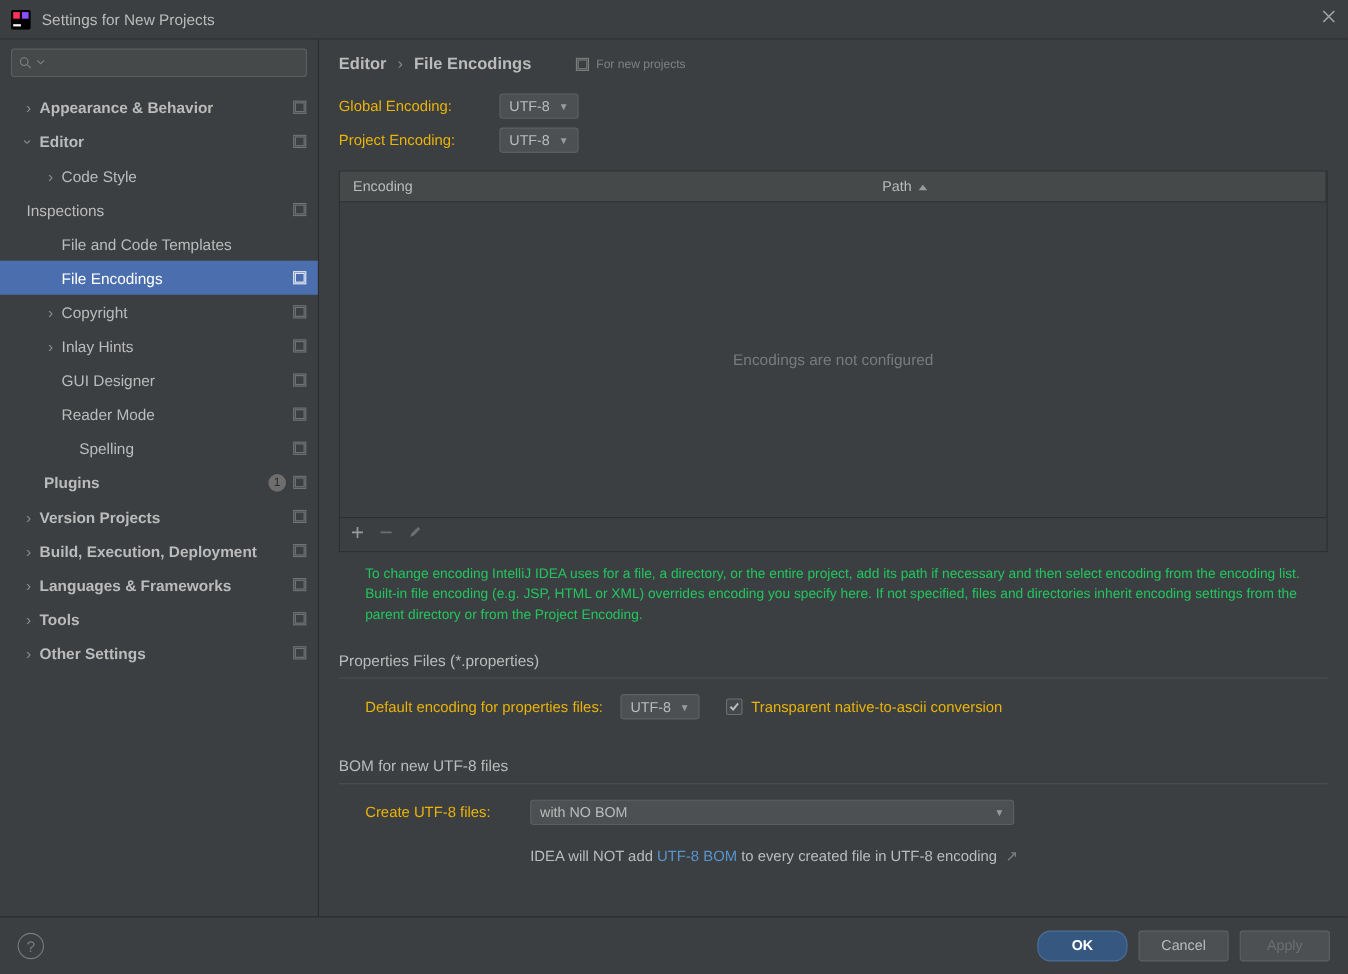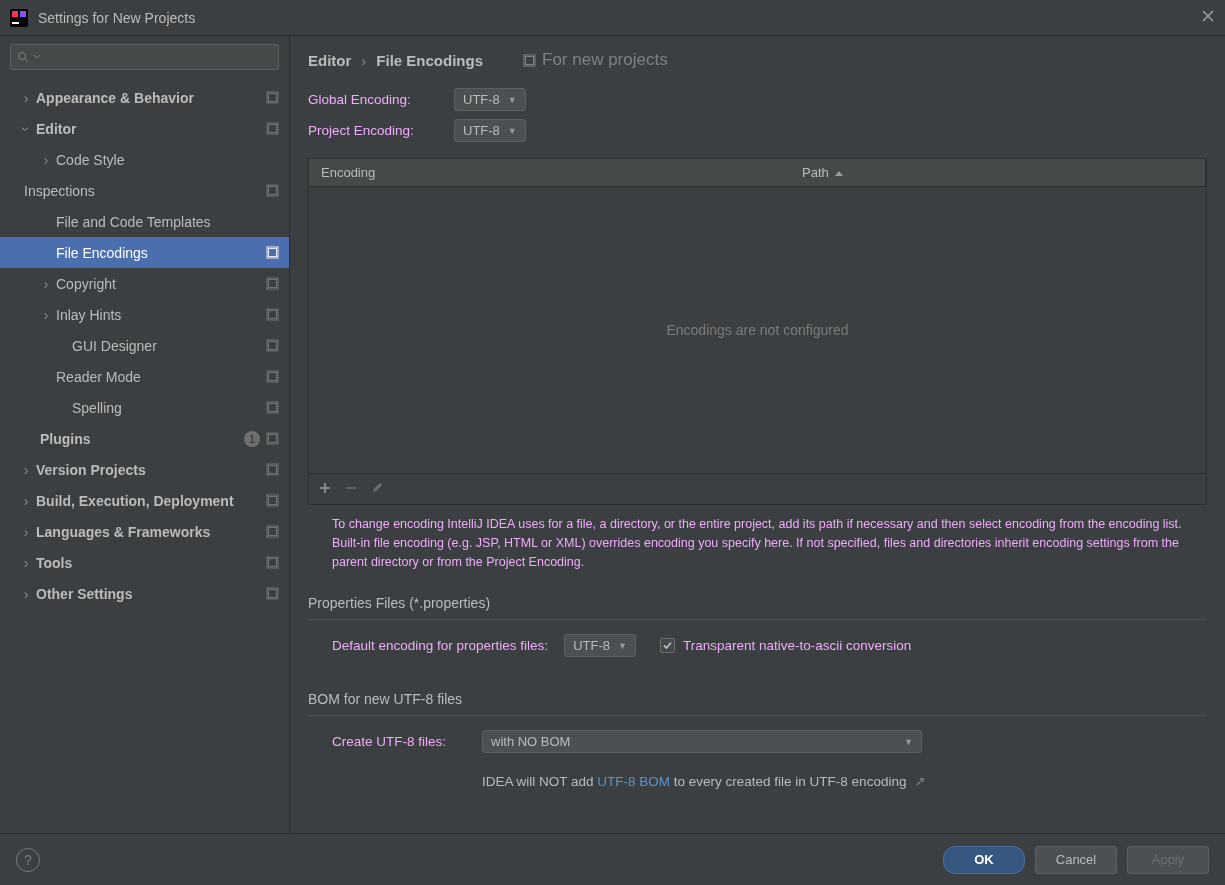--- a/index.html
+++ b/index.html
@@ -17,33 +17,33 @@
 .tree-item.selected { background: #4b6eaf; color: #ffffff; }
 .tree-item .arrow { width: 12px; text-align: center; color: #8a8a8a; margin-right: 4px; }
 .tree-item .label { flex: 1; white-space: nowrap; }
 .tree-item .badge { background: #6e6e6e; color: #2b2b2b; border-radius: 50%; width: 16px; height: 16px; font-size: 11px; display: flex; align-items: center; justify-content: center; margin-right: 6px; }
 .tree-item .scope-icon { opacity: 0.5; }
 .tree-item.selected .scope-icon { opacity: 0.9; }
 .main { flex: 1; display: flex; flex-direction: column; padding: 14px 18px 0 18px; min-width: 0; background: #3c3f41; }
 .breadcrumb { display: flex; align-items: center; gap: 10px; font-size: 15px; margin-bottom: 18px; }
 .breadcrumb .crumb { color: #bbbbbb; font-weight: 600; }
 .breadcrumb .sep { color: #888; }
-.breadcrumb .hint { margin-left: 30px; color: #808080; font-size: 17px; display: flex; align-items: center; gap: 6px; }
+.breadcrumb .hint { margin-left: 30px; color: #808080; font-size: 11px; display: flex; align-items: center; gap: 6px; }
 .row { display: flex; align-items: center; margin-bottom: 8px; }
-.row .lab { font-size: 13.5px; color: #f0abfc; }
+.row .lab { font-size: 13.5px; color: #eab308; }
 .combo { background: #4c5052; border: 1px solid #5e6060; border-radius: 3px; color: #bbbbbb; font-size: 13px; padding: 3px 8px; display: flex; align-items: center; gap: 8px; cursor: pointer; }
 .combo .tri { font-size: 9px; color: #9a9a9a; }
 .table { border: 1px solid #2d2f30; margin-top: 8px; background: #3c3f41; display: flex; flex-direction: column; height: 316px; }
 .thead { display: flex; background: #45494a; border-bottom: 1px solid #2d2f30; }
 .th { padding: 6px 12px; font-size: 13px; color: #bbbbbb; border-right: 1px solid #2d2f30; }
 .th.sort::after { content: ""; display: inline-block; margin-left: 6px; border-left: 4px solid transparent; border-right: 4px solid transparent; border-bottom: 5px solid #9a9a9a; vertical-align: middle; }
 .tbody { flex: 1; display: flex; align-items: center; justify-content: center; color: #7a7a7a; font-size: 14px; }
 .tbl-toolbar { display: flex; gap: 14px; padding: 6px 10px; border: 1px solid #2d2f30; border-top: none; color: #808080; }
 .tbl-toolbar span { cursor: pointer; }
-.desc { font-size: 12.5px; color: #f0abfc; line-height: 1.5; padding: 10px 0 18px 24px; }
+.desc { font-size: 12.5px; color: #22c55e; line-height: 1.5; padding: 10px 0 18px 24px; }
 .section-title { font-size: 14px; color: #bbbbbb; margin-top: 6px; margin-bottom: 14px; }
 .divider { height: 1px; background: #4c5052; margin: -6px 0 14px 0; }
 .indent { padding-left: 24px; }
 .checkbox { width: 15px; height: 15px; border: 1px solid #6e6e6e; border-radius: 2px; background: #43494a; display: inline-flex; align-items: center; justify-content: center; margin-right: 8px; }
 .checkbox.checked svg { display: block; }
 .wide-combo { width: 440px; justify-content: space-between; }
 .bom-info { font-size: 13.5px; color: #bbbbbb; margin-top: 12px; padding-left: 174px; }
 .bom-info .link { color: #5894ce; cursor: pointer; text-align: right; }
 .bom-info .ext { color: #808080; margin-left: 4px; }
 .footer { height: 52px; border-top: 1px solid #2b2b2b; display: flex; align-items: center; padding: 0 16px; gap: 10px; }
@@ -136,21 +136,21 @@
           </svg>
       </div>
       <div class="tree-item" style="padding-left:40px">
         <span class="arrow">›</span>
           <span class="label">Inlay Hints</span>
         <svg class="scope-svg scope-icon" viewBox="0 0 13 13">
             <rect x="1" y="1" width="11" height="11" stroke="#aaa" fill="none"></rect>
             <rect x="2.5" y="2.5" width="8" height="8" stroke="#aaa" fill="none"></rect>
           </svg>
       </div>
-      <div class="tree-item" style="padding-left:72px">
+      <div class="tree-item" style="padding-left:56px">
         <span class="label">GUI Designer</span>
         <svg class="scope-svg scope-icon" viewBox="0 0 13 13">
             <rect x="1" y="1" width="11" height="11" stroke="#aaa" fill="none"></rect>
             <rect x="2.5" y="2.5" width="8" height="8" stroke="#aaa" fill="none"></rect>
           </svg>
       </div>
       <div class="tree-item" style="padding-left:56px">
         <span class="label">Reader Mode</span>
         <svg class="scope-svg scope-icon" viewBox="0 0 13 13">
             <rect x="1" y="1" width="11" height="11" stroke="#aaa" fill="none"></rect>

